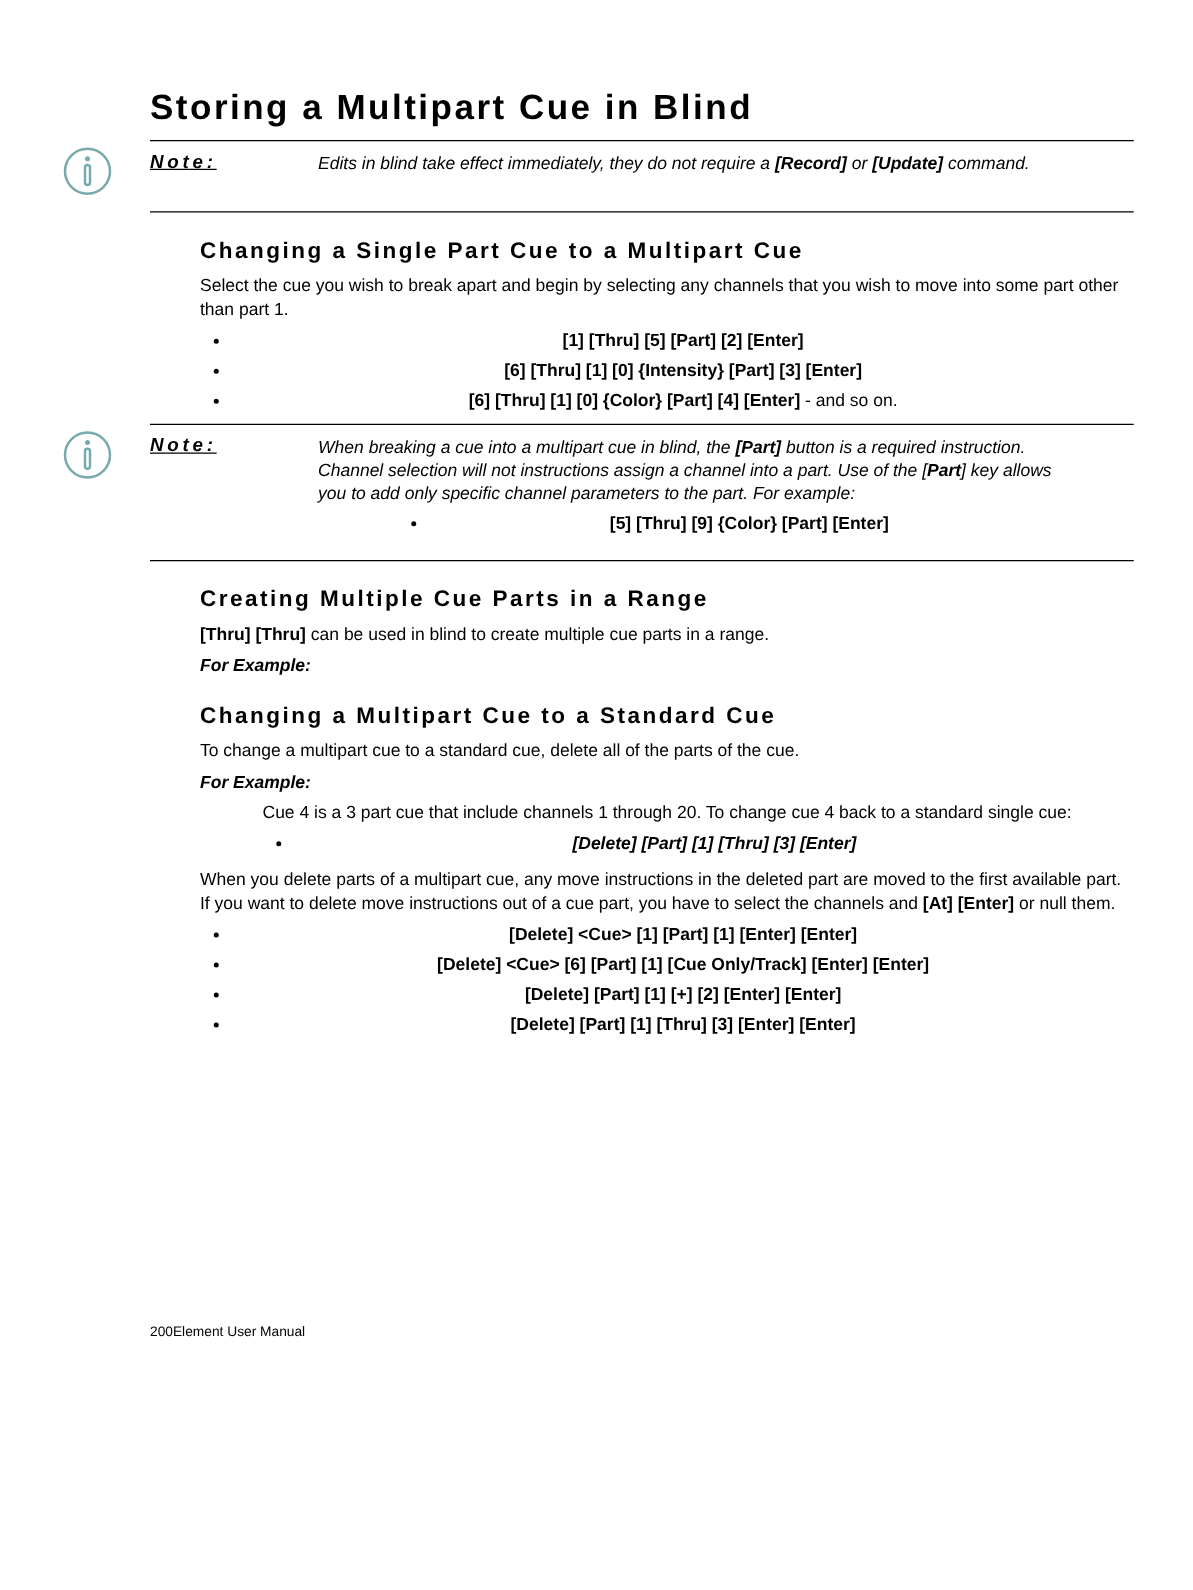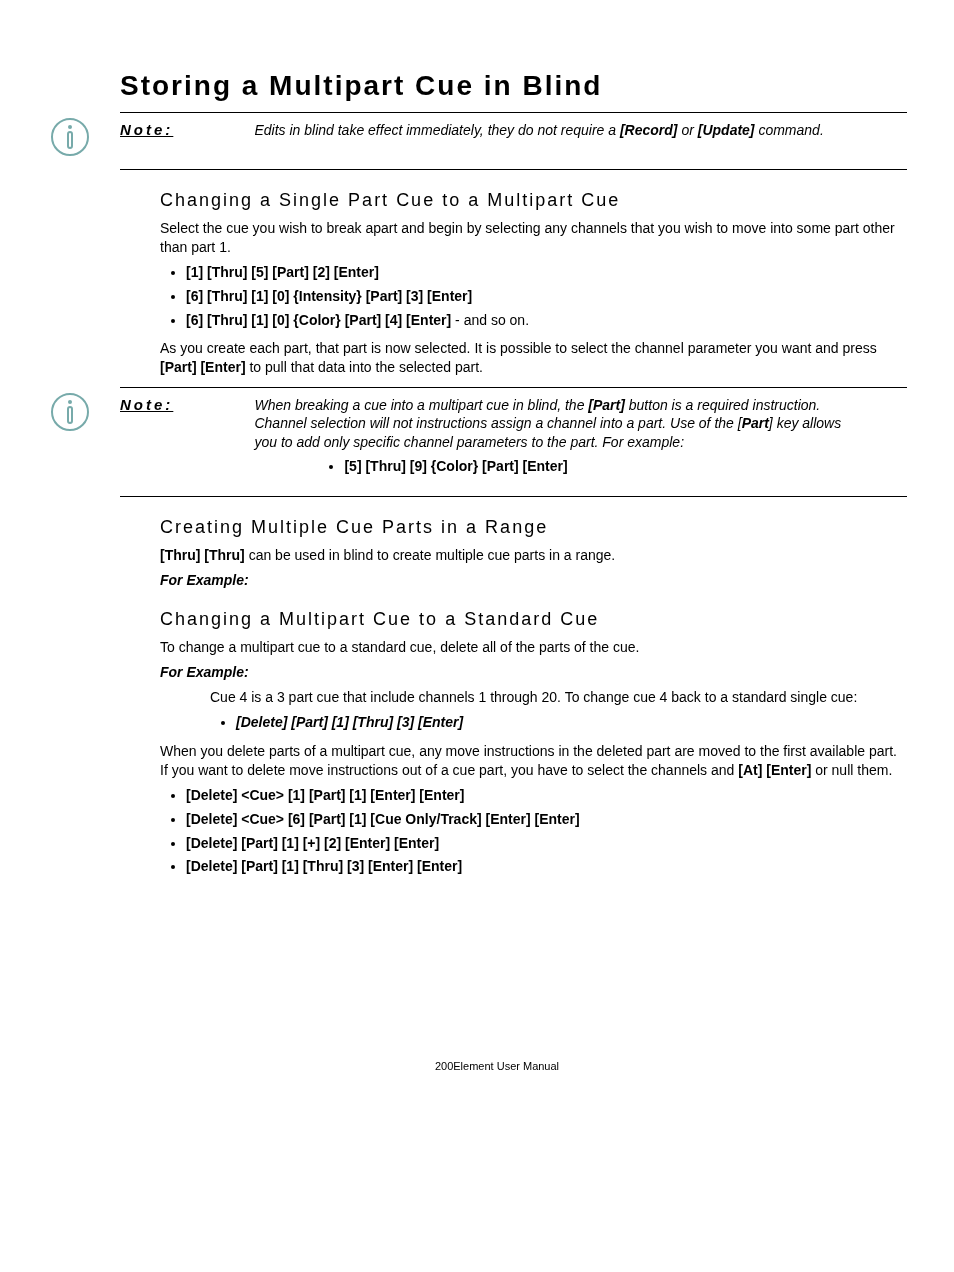--- a/index.html
+++ b/index.html
@@ -60,55 +60,56 @@
     width: 600px;
     font-style: italic;
     font-size: 14px;
     line-height: 1.3;
   }
   .note-body .bold { font-weight: bold; }
   .note-body ul { margin: 6px 0 12px 90px; font-style: normal; }
   .note-body ul li { font-weight: bold; font-style: normal; }
   h2 {
     font-size: 18px;
-    font-weight: normal;
+    font-weight: bold;
     letter-spacing: 2px;
     margin: 20px 0 8px 0;
   }
   .section {
     margin: 0 0 10px 40px;
   }
   p {
     font-size: 14px;
     line-height: 1.35;
     margin: 6px 0;
   }
   ul {
     margin: 6px 0 10px 26px;
     padding: 0;
+    text-align: center;
   }
   ul li {
     font-size: 14px;
     margin: 5px 0;
     line-height: 1.35;
     list-style: disc;
   }
   .cmd { font-weight: bold; }
   .ital { font-style: italic; font-weight: bold; }
   .example-block {
     margin-left: 50px;
   }
   .footer {
     position: absolute;
     bottom: 60px;
     left: 120px;
     right: 80px;
     font-size: 11px;
     display: flex;
-    justify-content: center;
+    justify-content: flex-start;
   }
 </style>
 </head>
 <body>
 
 <div class="page">
   <div class="content">
 
     <h1>Storing a Multipart Cue in Blind</h1>
 
@@ -127,23 +128,20 @@
     </div>
 
     <div class="section">
       <h2>Changing a Single Part Cue to a Multipart Cue</h2>
       <p>Select the cue you wish to break apart and begin by selecting any channels that you wish to move into some part other than part 1.</p>
       <ul>
         <li><span class="cmd">[1] [Thru] [5] [Part] [2] [Enter]</span></li>
         <li><span class="cmd">[6] [Thru] [1] [0] {Intensity} [Part] [3] [Enter]</span></li>
         <li><span class="cmd">[6] [Thru] [1] [0] {Color} [Part] [4] [Enter]</span><span> - and so on.</span></li>
       </ul>
-      <p>
-        <span>As you create each part, that part is now selected. It is possible to select the channel parameter you want and press </span><span class="cmd">[Part] [Enter]</span><span> to pull that data into the selected part.</span>
-      </p>
     </div>
 
     <div class="note-row">
       <div class="note-icon">
         <svg viewBox="0 0 40 40">
           <circle cx="20" cy="20" r="18" fill="none" stroke="#7aa" stroke-width="2"></circle>
           <circle cx="20" cy="10" r="2" fill="#7aa"></circle>
           <rect x="18" y="15" width="4" height="16" rx="2" fill="none" stroke="#7aa" stroke-width="2"></rect>
         </svg>
       </div>

